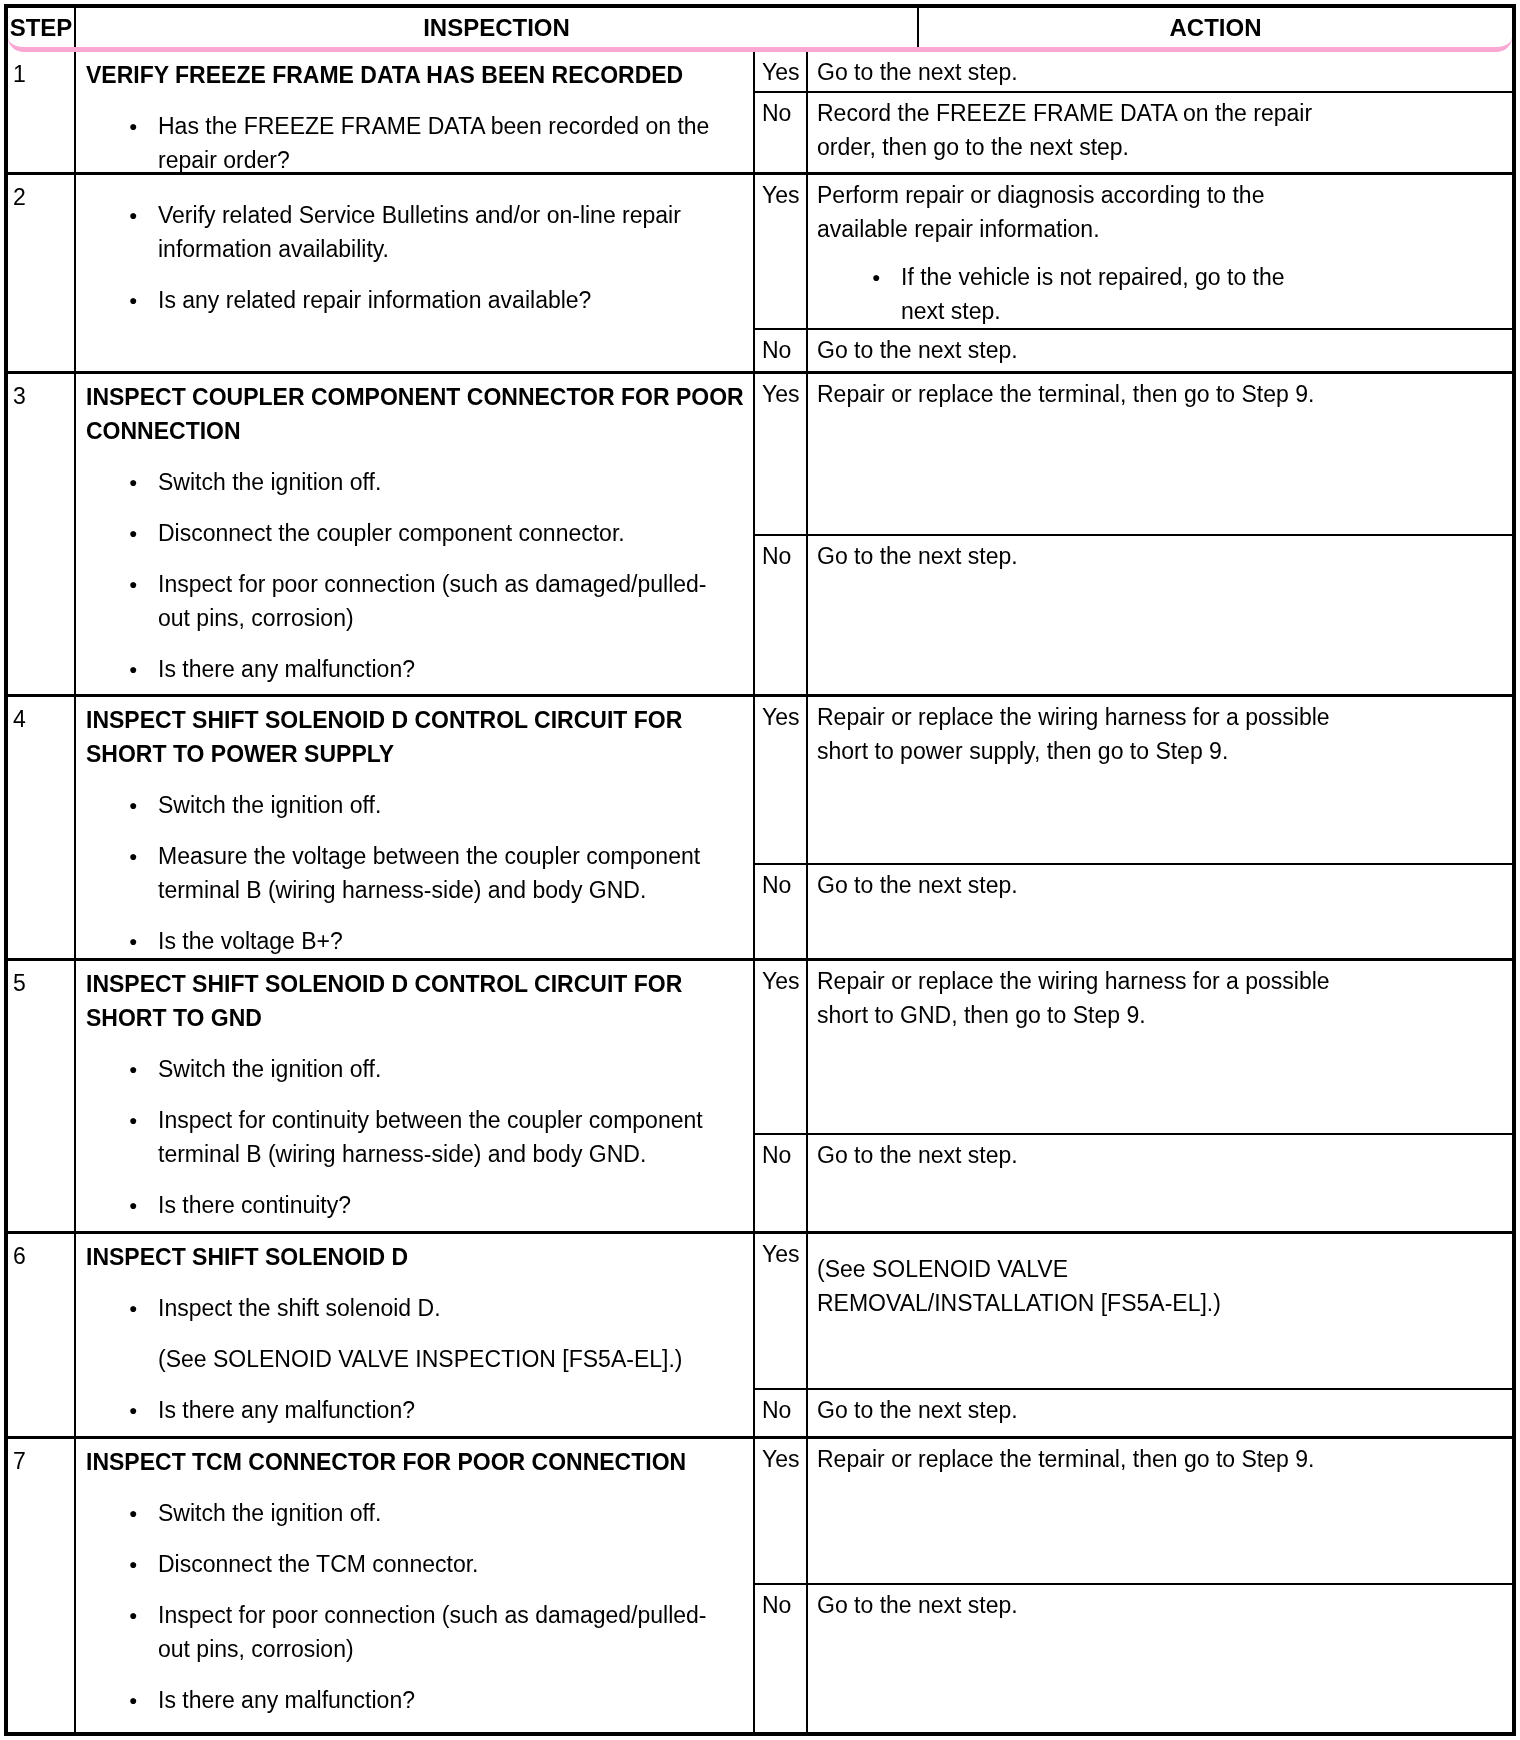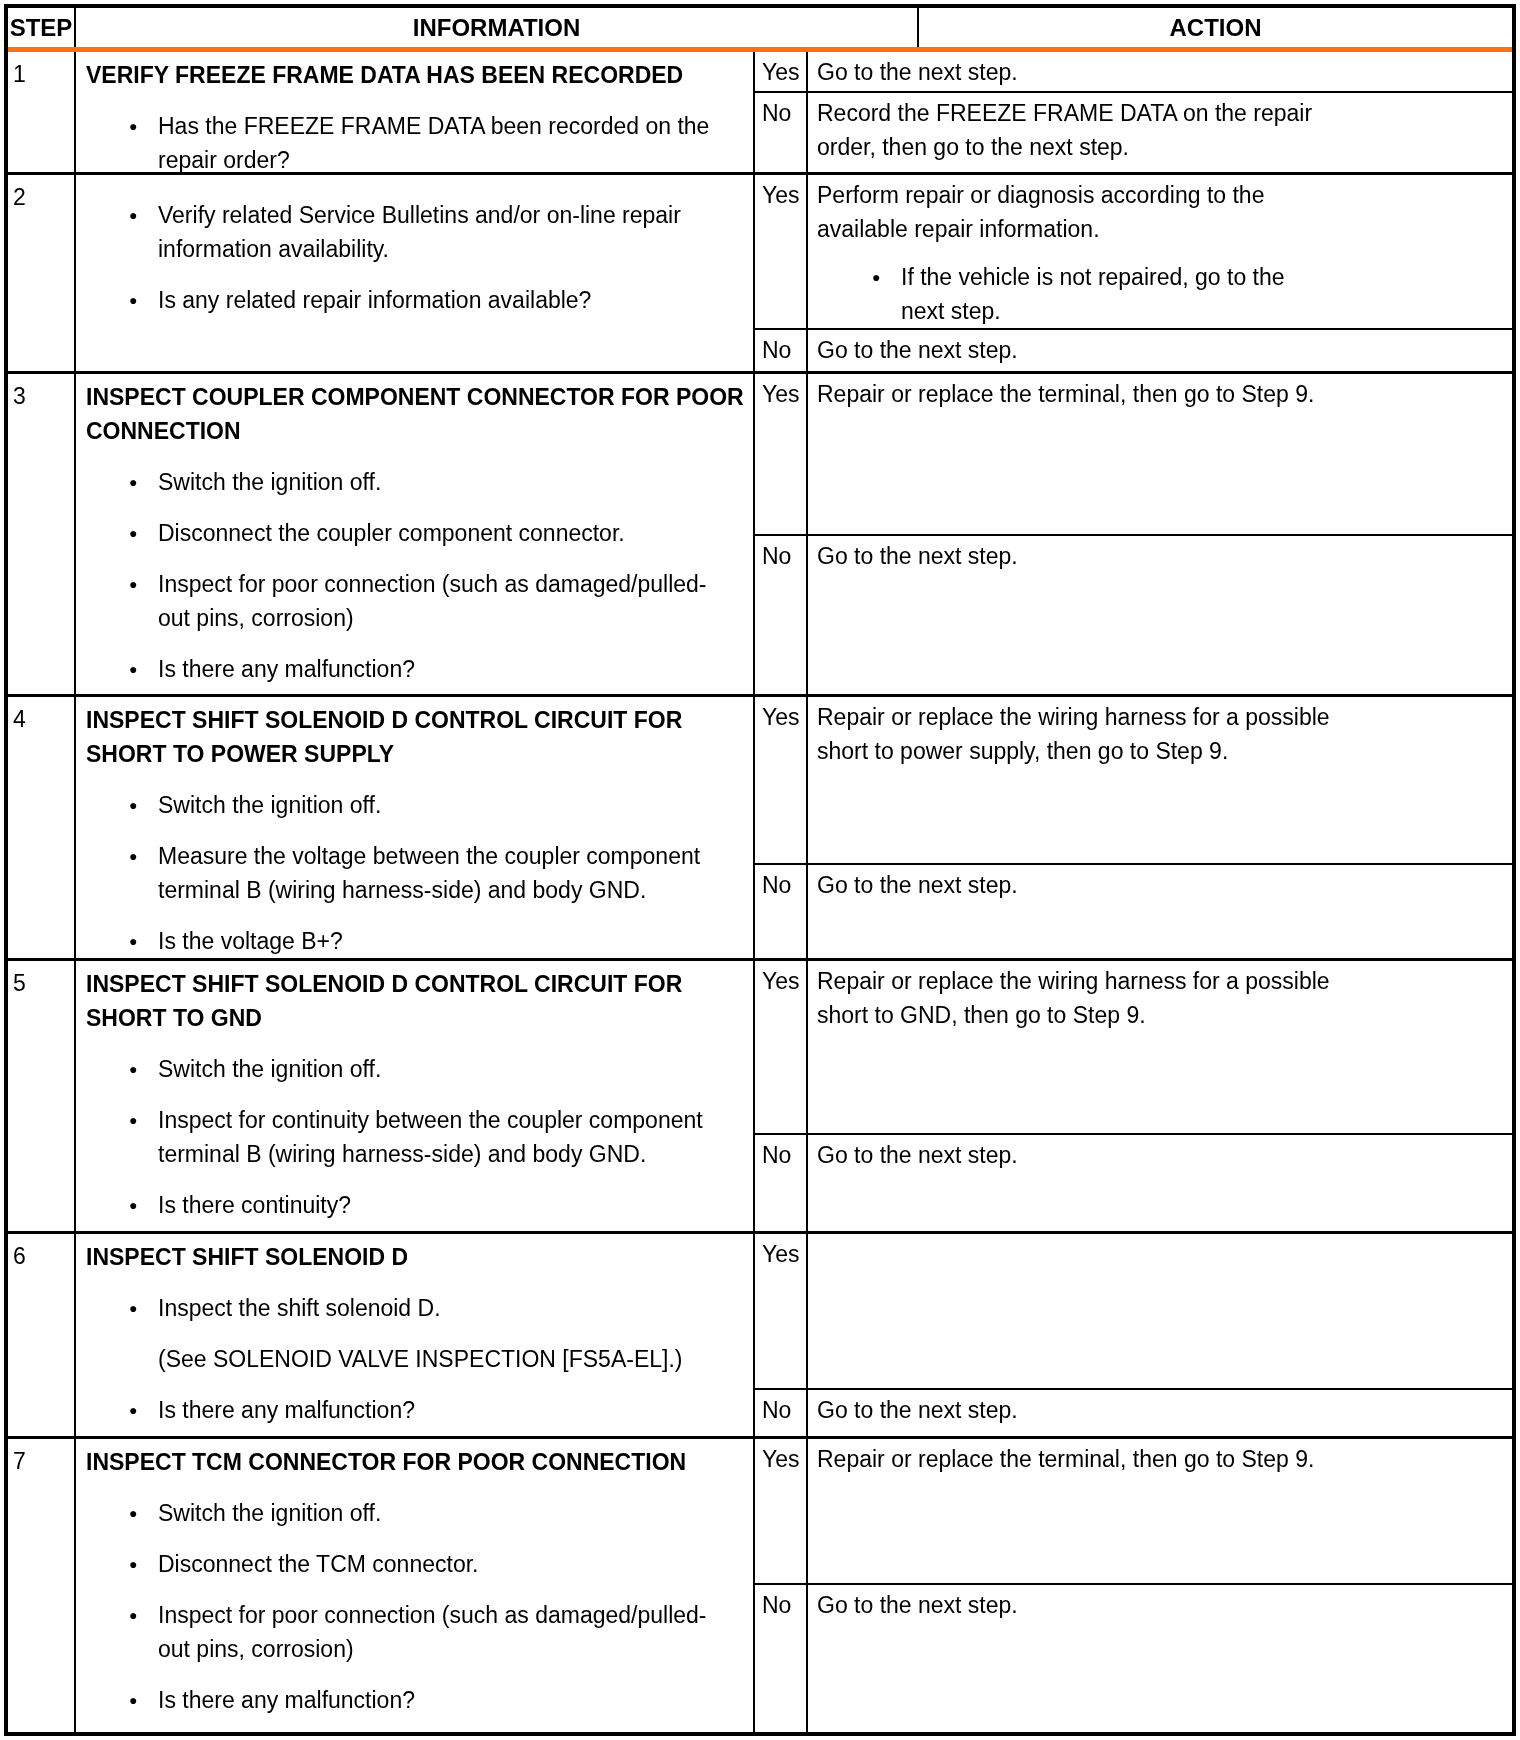--- a/index.html
+++ b/index.html
@@ -1,21 +1,21 @@
 <!DOCTYPE html>
 <html><head>
 <meta charset="utf-8">
 <style>
   html,body { margin:0; padding:0; background:#fff; }
   body { font-family:"Liberation Sans", sans-serif; color:#000; font-size:23px; line-height:34px; }
   .page { width:1520px; height:1740px; box-sizing:border-box; padding:4px; background:#fff; }
   .tbl { height:100%; box-sizing:border-box; border:4px solid #000; display:flex; flex-direction:column; background:#fff; }
 
   
-  .hdr { display:flex; height:44px; box-sizing:border-box; border-bottom:5px solid #f97316; font-weight:700; }
+  .hdr { display:flex; height:44px; box-sizing:border-box; border-bottom:5px solid #f9a8d4; font-weight:700;border-radius:15px; }
   .hdr .hc { display:flex; align-items:center; box-sizing:border-box; font-size:24px; }
   .h-step { width:68px; border-right:2px solid #000; justify-content:center; }
   .h-insp { width:843px; border-right:2px solid #000; justify-content:center; }
   .h-act  { flex:1; justify-content:center; }
 
   
   .row { display:flex; box-sizing:border-box; border-bottom:3px solid #000; }
   .row:last-child { border-bottom:none; flex:1; }
   .c-step { width:68px; box-sizing:border-box; border-right:2px solid #000; padding:5px 0 0 5px; }
   .c-insp { width:679px; box-sizing:border-box; border-right:2px solid #000; padding:6px 8px 0 10px; overflow:hidden; }
@@ -37,21 +37,21 @@
   .abtxt { max-width:430px; }
 </style>
 </head>
 <body>
 
 <div class="page">
   <div class="tbl">
 
     <div class="hdr">
       <div class="hc h-step">STEP</div>
-      <div class="hc h-insp">INFORMATION</div>
+      <div class="hc h-insp">INSPECTION</div>
       <div class="hc h-act">ACTION</div>
     </div>
 
     <div class="row" style="height:123px">
       <div class="c-step"><span>1</span></div>
       <div class="c-insp">
         <div class="title">VERIFY FREEZE FRAME DATA HAS BEEN RECORDED</div>
         <div class="bullet">
             <span class="dot">●</span>
             <span class="btxt">Has the FREEZE FRAME DATA been recorded on the repair order?</span>
@@ -219,20 +219,21 @@
         <div class="note">(See SOLENOID VALVE INSPECTION [FS5A-EL].)</div>
         <div class="bullet">
             <span class="dot">●</span>
             <span class="btxt">Is there any malfunction?</span>
           </div>
       </div>
       <div class="c-act">
         <div class="subrow" style="height:156px">
           <div class="c-yn">Yes</div>
           <div class="c-atext">
+            <p class="apara anote">(See SOLENOID VALVE REMOVAL/INSTALLATION [FS5A-EL].)</p>
           </div>
         </div>
         <div class="subrow">
           <div class="c-yn">No</div>
           <div class="c-atext">
               <p class="apara">Go to the next step.</p>
             </div>
         </div>
       </div>
     </div>

